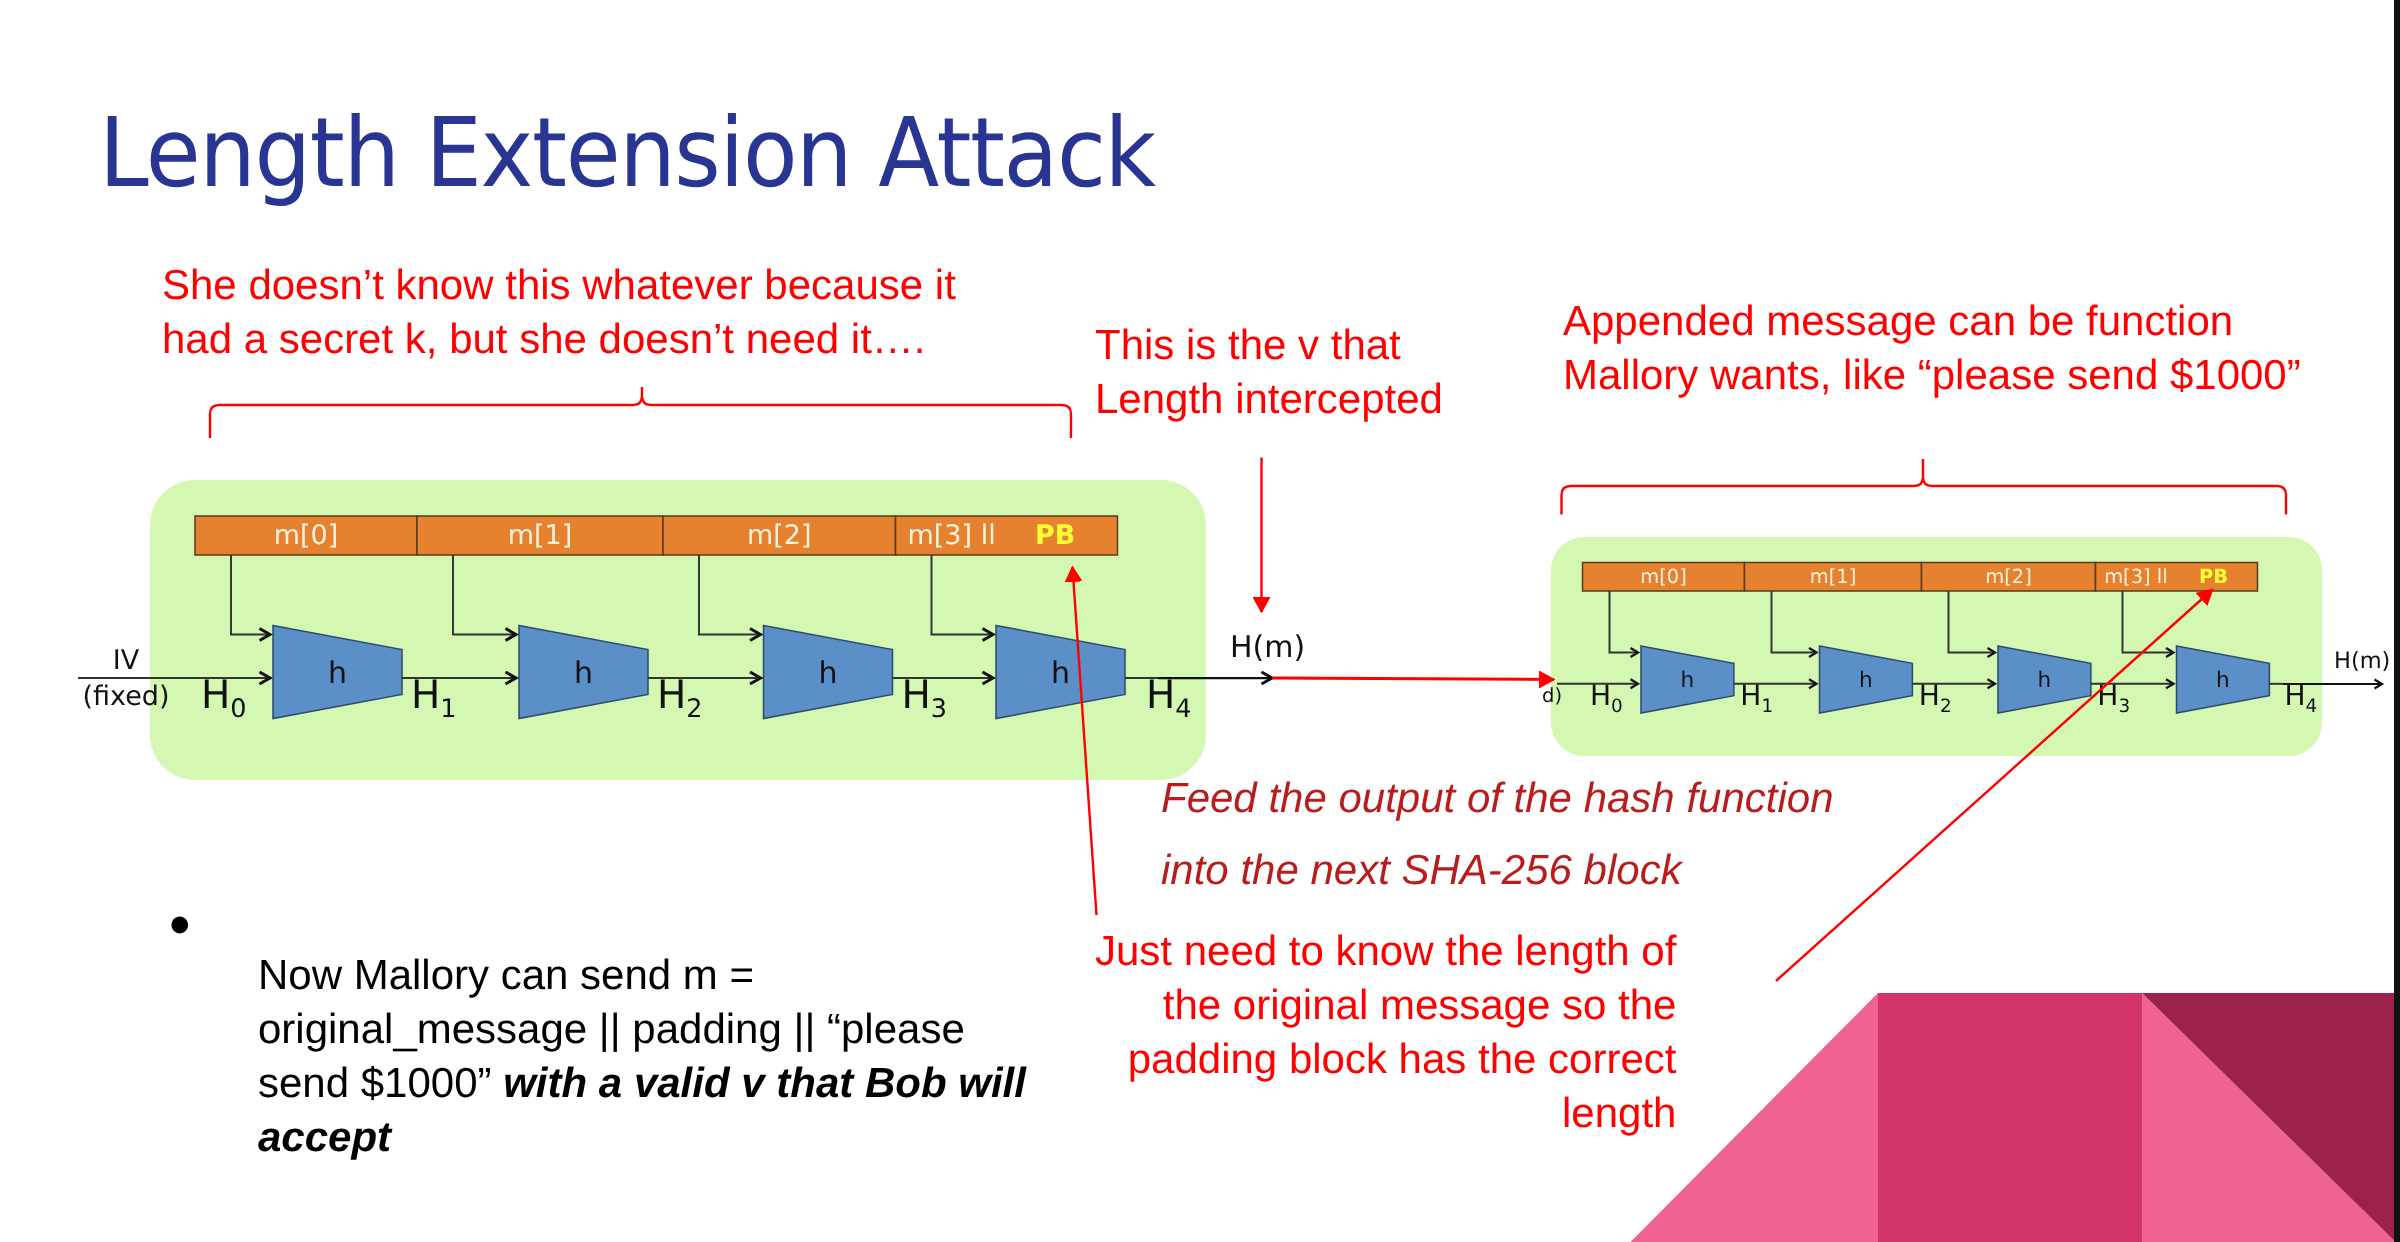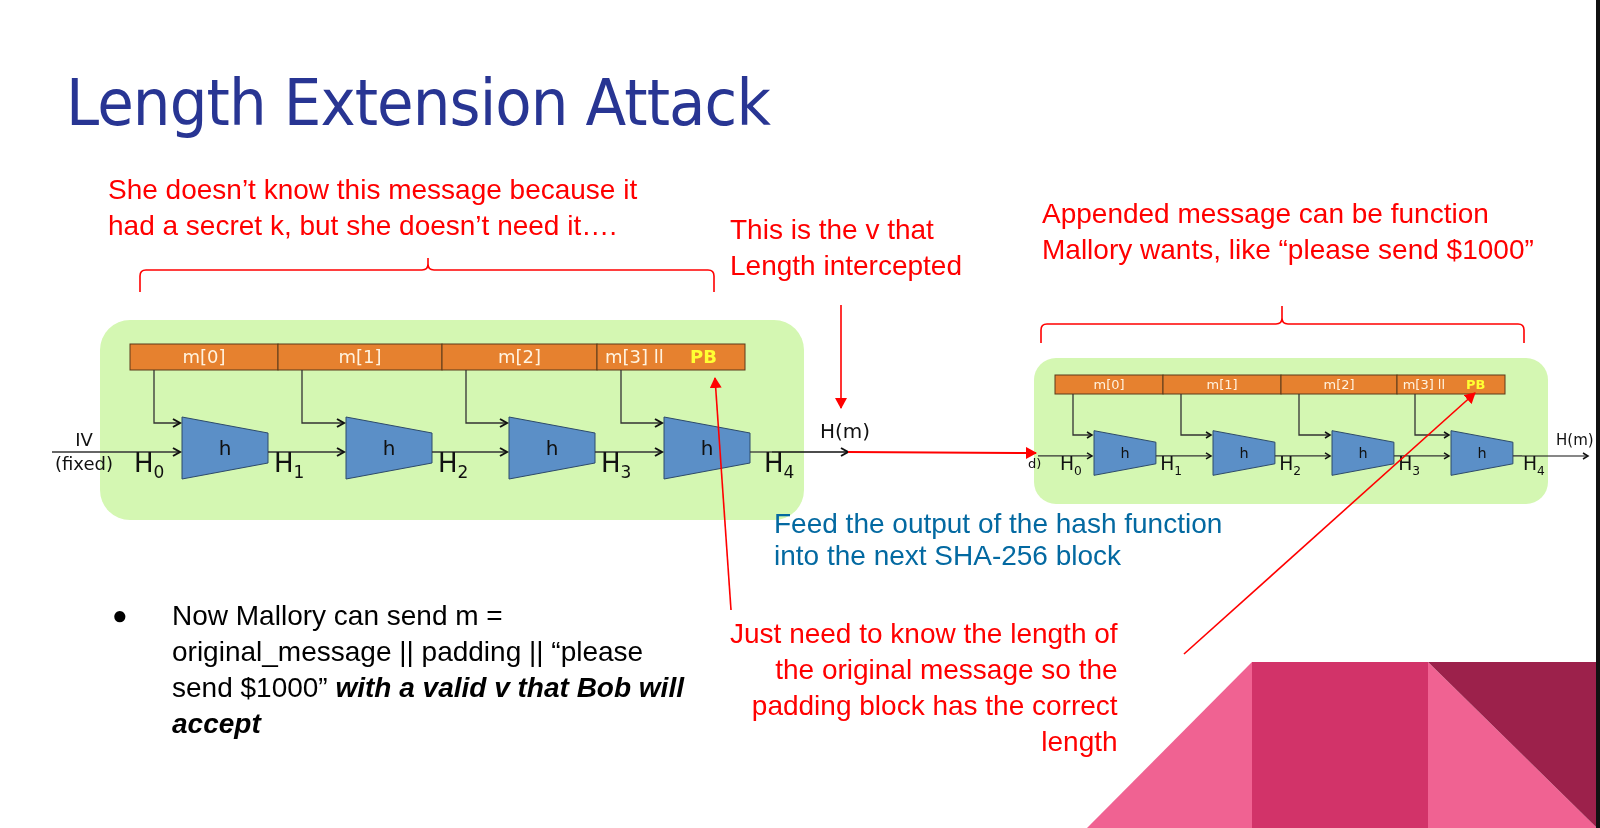--- a/index.html
+++ b/index.html
@@ -1,21 +1,21 @@
 <!DOCTYPE html>
 <html><head>
 <meta charset="utf-8">
 <style>
   html, body { margin:0; padding:0; background:#ffffff; }
   body { width:1600px; height:828px; position:relative; overflow:hidden; font-family:"Liberation Sans", sans-serif; }
   .abs { position:absolute; }
   #title { left:66px; top:66px; font-size:64px; color:#283593; font-family:"DejaVu Sans", sans-serif; font-weight:normal; letter-spacing:-1px; white-space:nowrap; transform:scaleX(0.93); transform-origin:left top; }
   .note { color:#ff0000; font-size:28px; line-height:36px; white-space:pre; font-family:"Liberation Sans", sans-serif; }
-  .note-orange { color:#0369a1; font-size:28px; line-height:32px; white-space:pre; }
-  #bullet-text { left:172px; top:598px; font-size:28px; line-height:36px; color:#000; width:520px; }
+  .note-orange { color:#b91c1c; font-style:italic; font-size:28px; line-height:48px; white-space:pre; }
+  #bullet-text { left:172px; top:632px; font-size:28px; line-height:36px; color:#000; width:520px; }
   #bullet-dot { left:112px; top:600px; font-size:26px; color:#000; }
   .bi { font-weight:bold; font-style:italic; }
   #diagram { position:absolute; left:0; top:0; }
   #right-edge { position:absolute; left:1596px; top:0; width:4px; height:828px; background:#111; }
   svg text { font-family:"DejaVu Sans", sans-serif; }
 </style>
 </head>
 <body>
 
 <svg class="abs" style="left:0;top:0" width="1600" height="828">
@@ -128,21 +128,21 @@
 
   <line x1="848" y1="452" x2="1036" y2="453" stroke="#ff0000" stroke-width="2" marker-end="url(#arr-r)"></line>
   <line x1="841" y1="305" x2="841" y2="408" stroke="#ff0000" stroke-width="1.6" marker-end="url(#arr-r)"></line>
   <line x1="731" y1="610" x2="715" y2="378" stroke="#ff0000" stroke-width="1.6" marker-end="url(#arr-r)"></line>
   <line x1="1184" y1="654" x2="1475" y2="393" stroke="#ff0000" stroke-width="1.6" marker-end="url(#arr-r)"></line>
 
   <path d="M140,292 L140,276 Q140,270 146,270 L422,270 Q428,270 428,264 L428,258 L428,264 Q428,270 434,270 L708,270 Q714,270 714,276 L714,292" fill="none" stroke="#ff0000" stroke-width="1.6"></path>
   <path d="M1041,343 L1041,330 Q1041,324 1047,324 L1276,324 Q1282,324 1282,318 L1282,306 L1282,318 Q1282,324 1288,324 L1518,324 Q1524,324 1524,330 L1524,343" fill="none" stroke="#ff0000" stroke-width="1.6"></path>
 </svg>
 
-<div class="abs note" style="left:108px;top:172px;">She doesn’t know this message because it
+<div class="abs note" style="left:108px;top:172px;">She doesn’t know this whatever because it
 had a secret k, but she doesn’t need it….</div>
 <div class="abs note" style="left:730px;top:212px;">This is the v that
 Length intercepted</div>
 <div class="abs note" style="left:1042px;top:196px;">Appended message can be function
 Mallory wants, like “please send $1000”</div>
 <div class="abs note-orange" style="left:774px;top:508px;">Feed the output of the hash function
 into the next SHA-256 block</div>
 <div class="abs note" style="left:730px;top:616px;text-align:right;">Just need to know the length of
 the original message so the
 padding block has the correct

